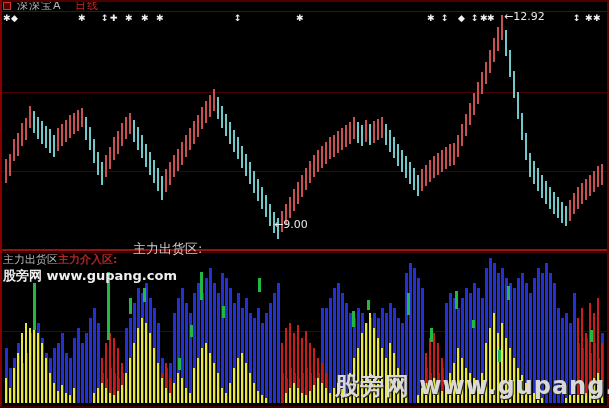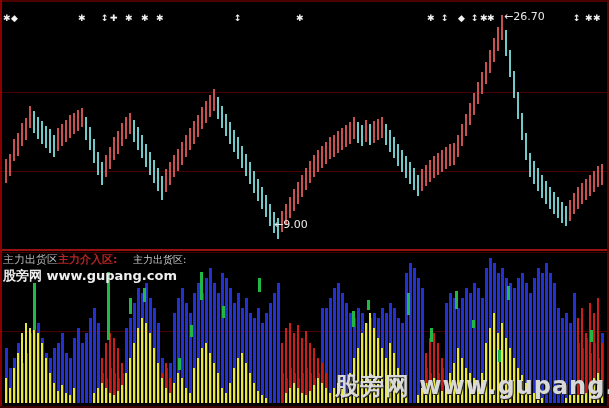--- a/index.html
+++ b/index.html
@@ -21,37 +21,43 @@
   #kline{left:0;top:12px;width:609px;height:238px;}
   .gridline{left:2px;width:605px;height:1px;background:#4a0000;}
   .candle{position:absolute;width:2px;}
   .marker{position:absolute;top:0;color:#f2f2f2;font-size:9px;line-height:9px;font-weight:bold;}
   .price-label{position:absolute;color:#e8e8e8;font-size:11px;line-height:11px;white-space:nowrap;}
   
   .panel-sep1{left:0;top:249px;width:609px;height:2px;background:#991111;}
   .panel-sep2{left:0;top:252px;width:609px;height:1px;background:#440000;}
   #maker-label{left:3px;top:253px;color:#b8b8b8;font-size:11px;line-height:13px;white-space:nowrap;}
   #entry-label{left:58px;top:253px;color:#b32424;font-size:11px;line-height:13px;font-weight:bold;white-space:nowrap;}
-  #exit-label{left:133px;top:253px;color:#cccccc;font-size:10px;line-height:13px;white-space:nowrap;}
+  #exit-label{left:133px;top:242px;color:#cccccc;font-size:13px;line-height:13px;white-space:nowrap;}
   #wm-small{left:3px;top:268px;color:#efefef;font-size:13px;line-height:15px;font-weight:bold;white-space:nowrap;z-index:6;}
   #volume{left:0;top:253px;width:609px;height:153px;}
   .vbar{position:absolute;}
   .vb-blue{width:3px;z-index:1;}
   .vb-red{width:2px;z-index:2;}
   .vb-yellow{width:2px;z-index:3;}
   .vb-green{width:3px;z-index:4;}
   #panel-grid{left:2px;top:331px;width:605px;height:1px;background:#4a0000;z-index:0;}
   #wm-large{left:335px;top:372px;color:rgba(225,225,225,0.95);font-size:24px;line-height:28px;
             font-weight:bold;letter-spacing:1px;white-space:nowrap;z-index:6;text-shadow:1px 1px 0 #2a2a2a;}
 </style>
 </head>
 <body>
 
 <div id="app">
 
+  <div class="abs" id="titlebar">
+    <div class="abs" id="win-icon"></div>
+    <span class="abs" id="stock-name">深深宝A</span>
+    <span class="abs" id="period">日线</span>
+    <div class="abs title-sep"></div>
+  </div>
 
   <div class="abs gridline" style="top: 92px;"></div>
     <div class="abs gridline" style="top: 171px;"></div>
     <div class="abs" id="kline">
       <div class="candle" style="left: 5px; top: 147px; height: 24px; background: rgb(200, 80, 80);"></div>
       <div class="candle" style="left: 9px; top: 142px; height: 22px; background: rgb(200, 80, 80);"></div>
       <div class="candle" style="left: 13px; top: 127px; height: 22px; background: rgb(200, 80, 80);"></div>
       <div class="candle" style="left: 17px; top: 121px; height: 23px; background: rgb(200, 80, 80);"></div>
       <div class="candle" style="left: 21px; top: 111px; height: 23px; background: rgb(200, 80, 80);"></div>
       <div class="candle" style="left: 25px; top: 106px; height: 22px; background: rgb(200, 80, 80);"></div>
@@ -213,21 +219,21 @@
       <span class="marker" style="left: 441px; top: 2px;">↕</span>
       <span class="marker" style="left: 458px; top: 2px;">◆</span>
       <span class="marker" style="left: 471px; top: 2px;">↕</span>
       <span class="marker" style="left: 480px; top: 2px;">✱</span>
       <span class="marker" style="left: 487px; top: 2px;">✱</span>
       <span class="marker" style="left: 573px; top: 2px;">↕</span>
       <span class="marker" style="left: 585px; top: 2px;">✱</span>
       <span class="marker" style="left: 593px; top: 2px;">✱</span>
     </div>
 
-  <span class="abs price-label" id="high-label" style="left:504px;top:11px;">←26.70</span>
+  <span class="abs price-label" id="high-label" style="left:504px;top:11px;">←12.92</span>
   <span class="abs price-label" id="low-label" style="left:274px;top:219px;">←9.00</span>
 
   <div class="abs panel-sep1"></div>
   <div class="abs panel-sep2"></div>
 
   <span class="abs" id="maker-label">主力出货区</span>
   <span class="abs" id="entry-label">主力介入区:</span>
   <span class="abs" id="exit-label">主力出货区:</span>
   <span class="abs" id="wm-small">股旁网 www.gupang.com</span>
 

